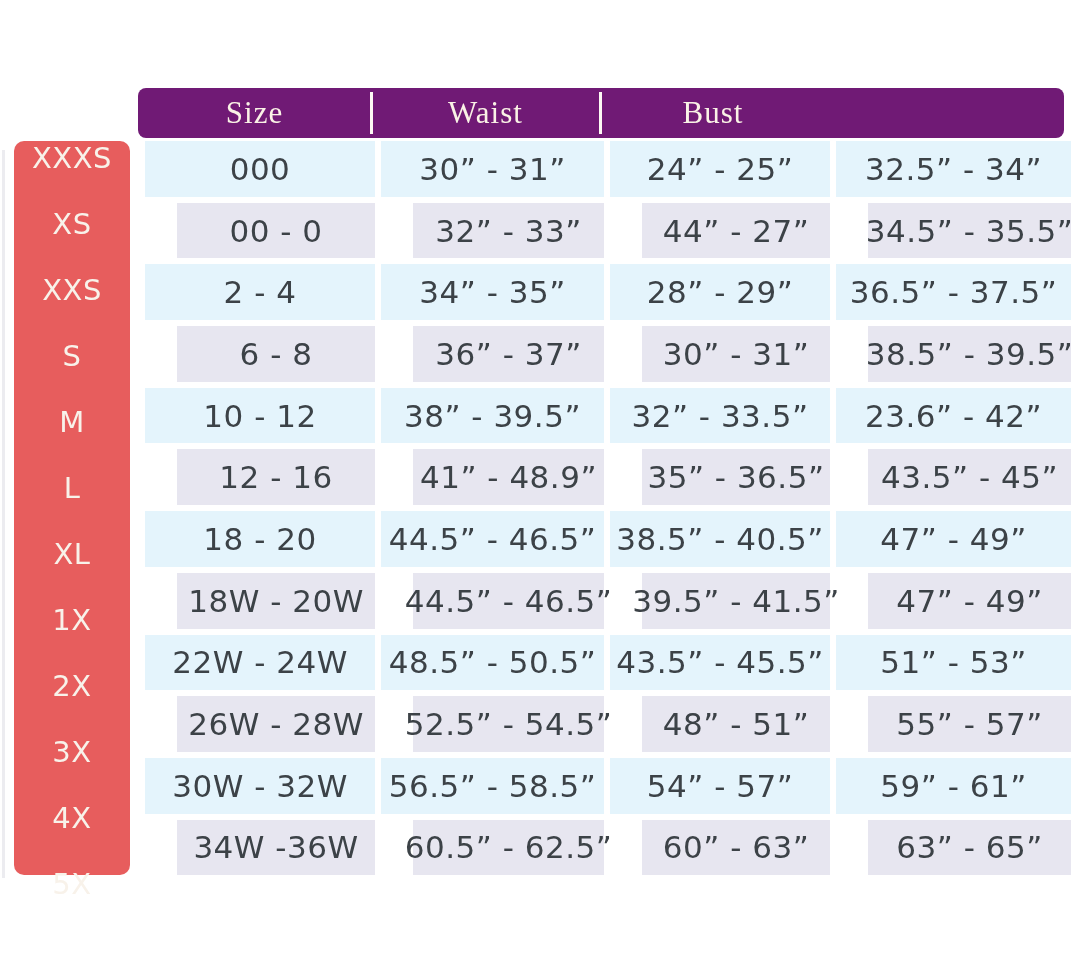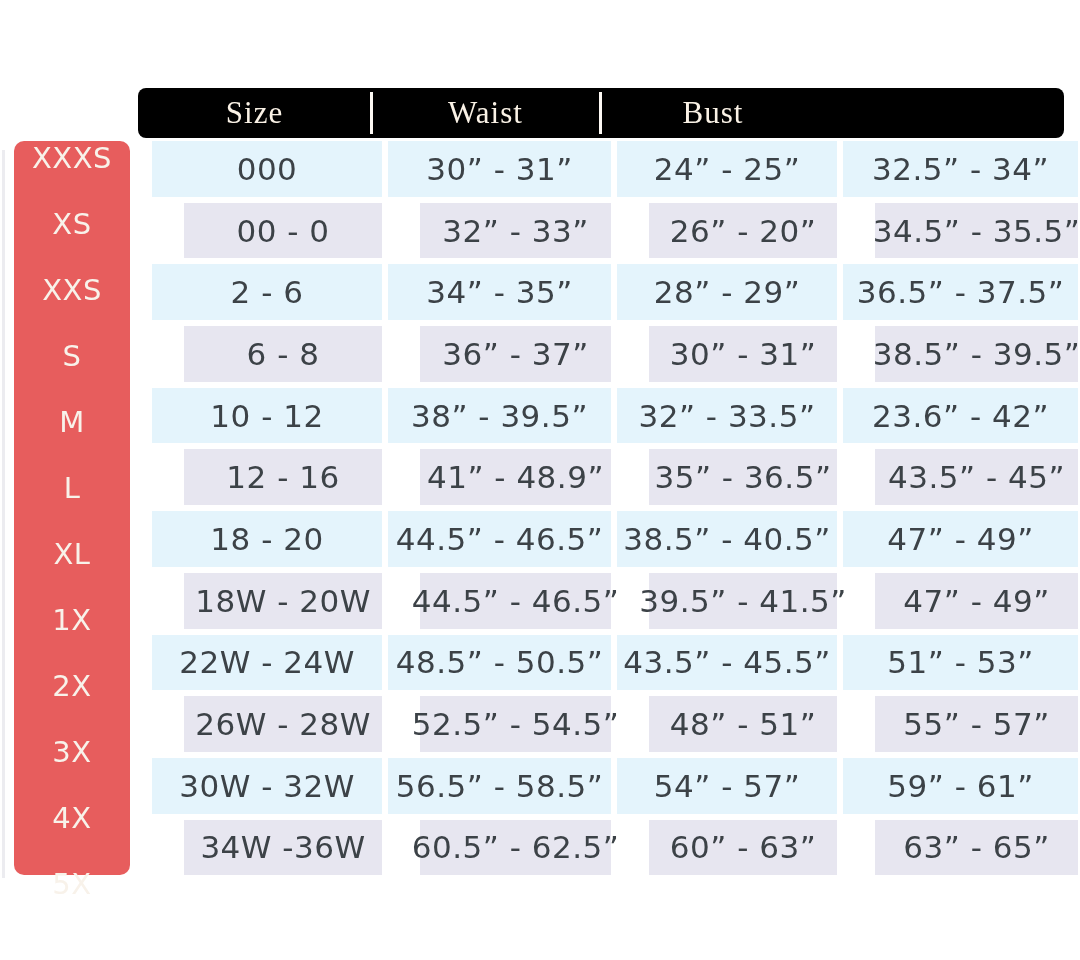--- a/index.html
+++ b/index.html
@@ -48,21 +48,21 @@
     letter-spacing: 0.5px;
   }
 
   
   .header-bar {
     position: absolute;
     left: 138px;
     top: 88px;
     width: 926px;
     height: 50px;
-    background: #000000;
+    background: #701a75;
     border-radius: 8px;
     display: grid;
     grid-template-columns: 233px 229px 226px 238px;
   }
   .header-cell {
     position: relative;
     display: flex;
     align-items: center;
     justify-content: center;
     color: #FAF2E6;
@@ -76,21 +76,21 @@
     left: -1.5px;
     top: 4px;
     bottom: 4px;
     width: 3px;
     background: #FDF9F4;
   }
 
   
   .data-grid {
     position: absolute;
-    left: 152px;
+    left: 145px;
     top: 141px;
     display: grid;
     grid-template-columns: 230px 223px 220px 235px;
     grid-auto-rows: 55.7px;
     column-gap: 6px;
     row-gap: 6px;
   }
   .cell {
     display: flex;
     align-items: center;
@@ -135,25 +135,25 @@
   <div class="data-grid">
     <div class="drow row-blue">
       <div class="cell">000</div>
       <div class="cell">30” - 31”</div>
       <div class="cell">24” - 25”</div>
       <div class="cell">32.5” - 34”</div>
     </div>
     <div class="drow row-lavender">
       <div class="cell">00 - 0</div>
       <div class="cell">32” - 33”</div>
-      <div class="cell">26” - 20”</div>
+      <div class="cell">44” - 27”</div>
       <div class="cell">34.5” - 35.5”</div>
     </div>
     <div class="drow row-blue">
-      <div class="cell">2 - 6</div>
+      <div class="cell">2 - 4</div>
       <div class="cell">34” - 35”</div>
       <div class="cell">28” - 29”</div>
       <div class="cell">36.5” - 37.5”</div>
     </div>
     <div class="drow row-lavender">
       <div class="cell">6 - 8</div>
       <div class="cell">36” - 37”</div>
       <div class="cell">30” - 31”</div>
       <div class="cell">38.5” - 39.5”</div>
     </div>

